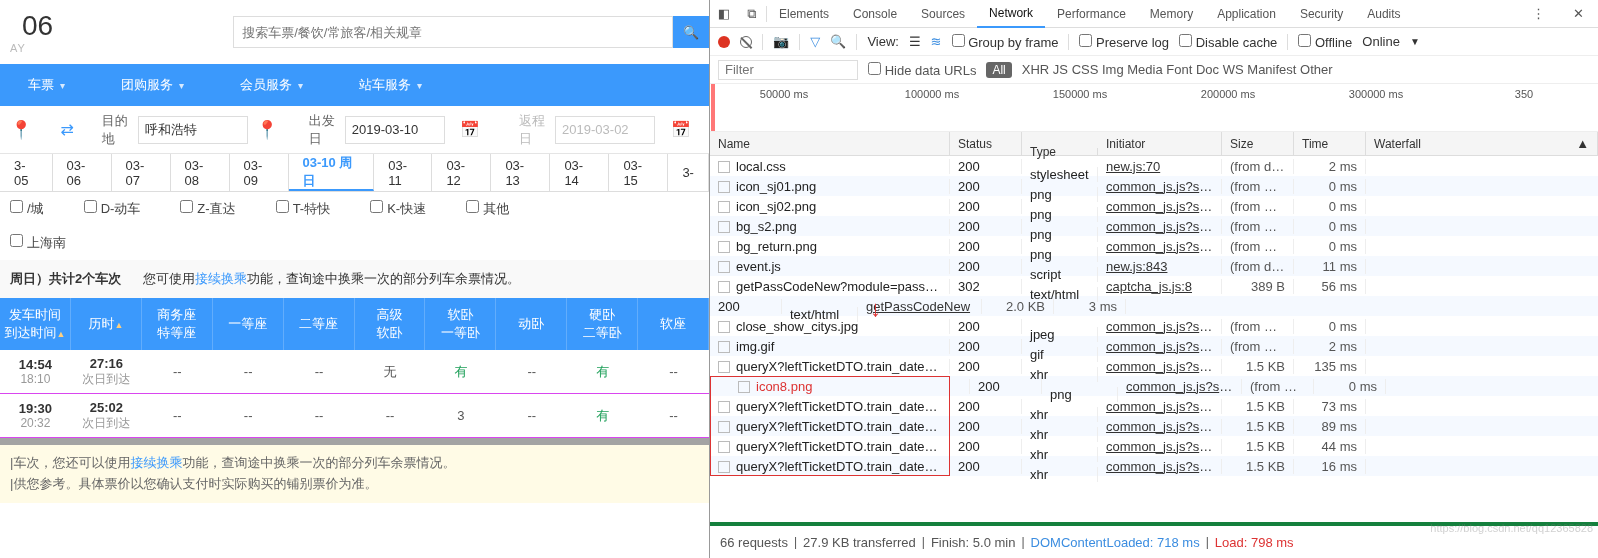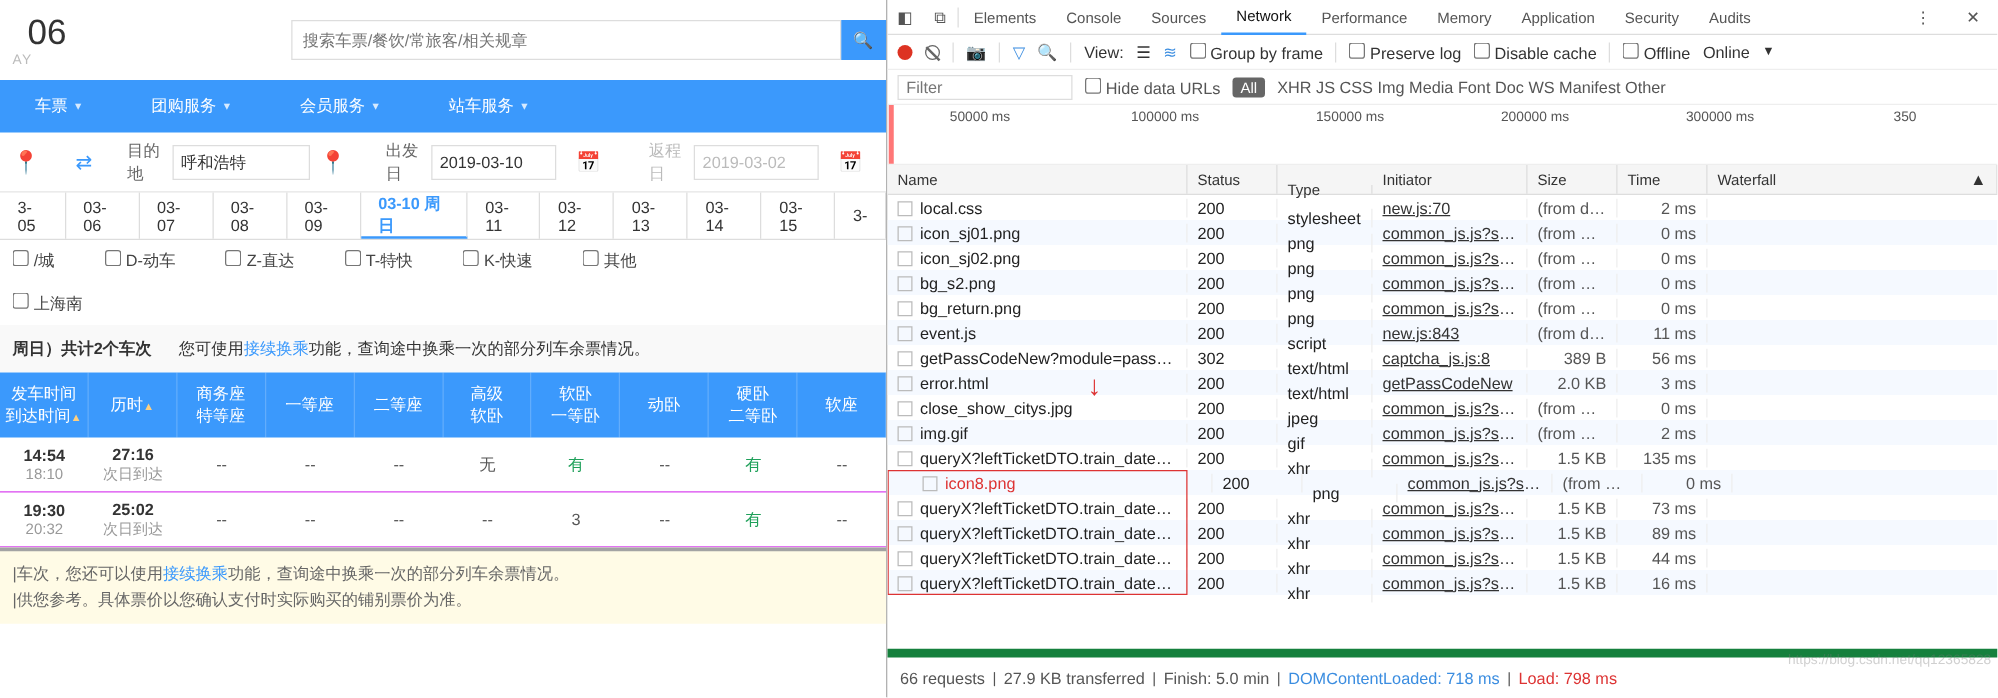--- a/index.html
+++ b/index.html
@@ -33,21 +33,21 @@
 .blue-link { color:#3b99fc; }
 .bold { font-weight:bold; }
 .train-head { background:#3b99fc; color:#fff; display:flex; height:52px; }
 .train-head .th { flex:1; display:flex; flex-direction:column; align-items:center; justify-content:center; font-size:12px; border-right:1px solid rgba(255,255,255,0.2); }
 .train-head .th .arr { font-size:9px; color:#ffcf7f; }
 .train-row { display:flex; height:44px; align-items:center; border-bottom:1px solid #d946ef; }
 .train-row .td { flex:1; text-align:center; color:#555; }
 .train-row .td .t1 { font-weight:bold; color:#333; }
 .train-row .td .t2 { color:#999; font-size:12px; }
 .train-row .td.green { color:#1fa05a; }
-.footer-note { background:#fffbe6; padding:8px 10px; color:#666; font-size:12px; line-height:1.6; border-top:3px solid #a3a3a3; }
+.footer-note { background:#fffbe6; padding:8px 10px; color:#666; font-size:12px; line-height:1.6; border-top:7px solid #a3a3a3; }
 
 
 .dt-top { height:28px; display:flex; align-items:center; border-bottom:1px solid #ddd; }
 .dt-ico { width:28px; display:flex; align-items:center; justify-content:center; color:#555; }
 .dt-tabs { display:flex; flex:1; }
 .dt-tab { padding:0 12px; height:28px; display:flex; align-items:center; color:#555; font-size:12px; }
 .dt-tab.active { border-bottom:2px solid #3b99fc; color:#111; }
 .dt-more { padding:0 14px; color:#555; }
 .dt-toolbar { height:28px; display:flex; align-items:center; border-bottom:1px solid #eee; gap:10px; padding:0 8px; font-size:12px; color:#333; }
 .rec { width:12px; height:12px; border-radius:50%; background:#d32; }
@@ -66,21 +66,21 @@
 .dt-grid { flex:1; overflow:auto; }
 .grow { display:flex; height:20px; align-items:center; font-size:12px; color:#222; }
 .grow:nth-child(even) { background:#f5f9ff; }
 .grow .gc { border-right:1px solid #eee; padding:0 8px; white-space:nowrap; overflow:hidden; text-overflow:ellipsis; }
 .grow .gc.size, .grow .gc.time { text-align:right; color:#555; }
 .grow .gc.init { color:#333; text-decoration:underline; }
 .grow .gc.wf { flex:1; position:relative; }
 .fico { display:inline-block; width:12px; height:12px; border:1px solid #bbb; margin-right:6px; vertical-align:middle; }
 .red-box { position:absolute; border:1px solid #d33; pointer-events:none; }
 .red-arrow { position:absolute; color:#d33; font-size:22px; }
-.dt-status { height:16px; border-top:7px solid #15803d; display:flex; align-items:center; padding:16px 10px; font-size:12px; color:#555; gap:6px; }
+.dt-status { height:16px; border-top:4px solid #15803d; display:flex; align-items:center; padding:16px 10px; font-size:12px; color:#555; gap:6px; }
 .dt-status .dom { color:#3b8de0; } .dt-status .load { color:#d33; }
 .watermark { position:absolute; right:5px; bottom:24px; color:rgba(120,120,120,0.35); font-size:11px; }
 </style>
 </head>
 <body>
 
 <div class="left-pane">
   <div class="logo-row">
     <div>
       <div class="logo-txt-big">06</div>
@@ -347,21 +347,20 @@
       <div class="grow">
     <div class="gc c-name" style=""><span class="fico"></span>getPassCodeNew?module=passenge...</div>
     <div class="gc c-status">302</div>
     <div class="gc c-type">text/html</div>
     <div class="gc c-init init">captcha_js.js:8</div>
     <div class="gc c-size size">389 B</div>
     <div class="gc c-time time">56 ms</div>
     <div class="gc c-wf wf"></div>
   </div>
       <div class="grow">
-    <div class="gc c-name" style=""><span class="fico"></span>error.html</div>
     <div class="gc c-status">200</div>
     <div class="gc c-type">text/html</div>
     <div class="gc c-init init">getPassCodeNew</div>
     <div class="gc c-size size">2.0 KB</div>
     <div class="gc c-time time">3 ms</div>
     <div class="gc c-wf wf"></div>
   </div>
       <div class="grow">
     <div class="gc c-name" style=""><span class="fico"></span>close_show_citys.jpg</div>
     <div class="gc c-status">200</div>

